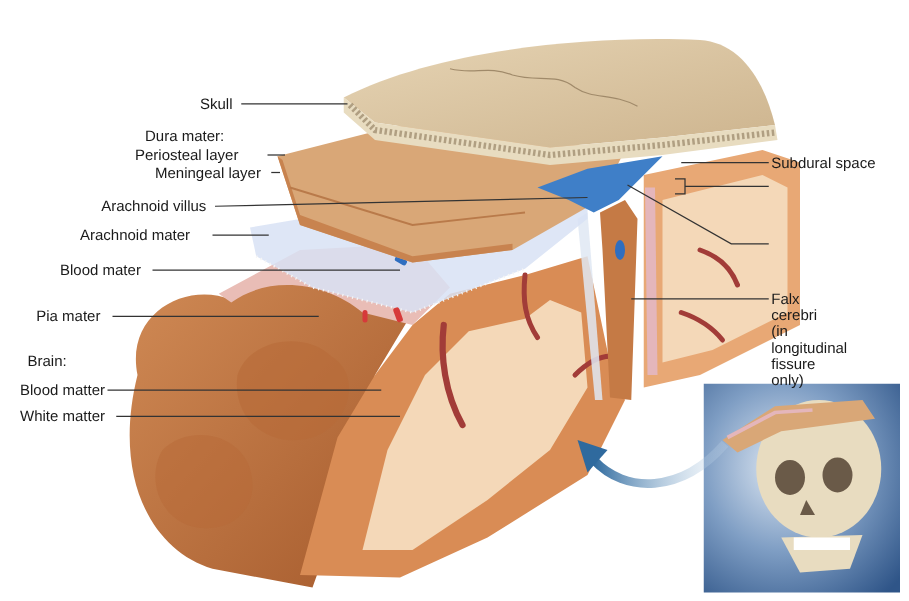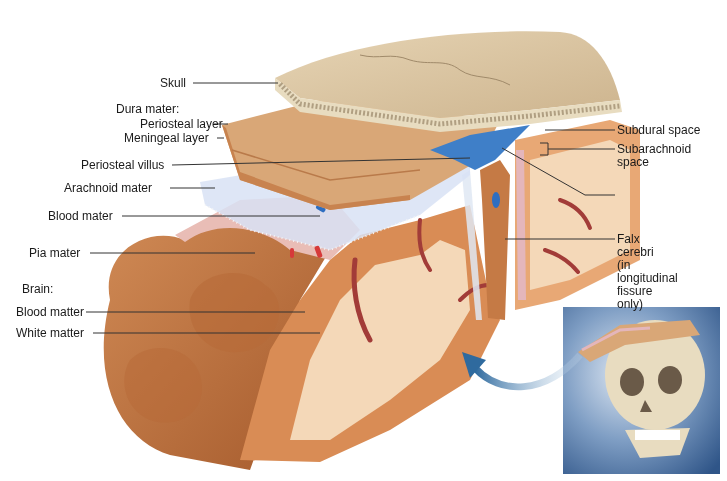--- a/index.html
+++ b/index.html
@@ -125,30 +125,28 @@
       <line x1="545" y1="130" x2="615" y2="130"></line>
       <polyline points="540,143 548,143 548,155 540,155"></polyline>
       <line x1="548" y1="149" x2="615" y2="149"></line>
       <polyline points="502,148 585,195 615,195"></polyline>
       <line x1="505" y1="239" x2="615" y2="239"></line>
     </g>
   </svg>
 
   <div class="lbl" style="left:160px;top:77px">Skull</div>
   <div class="lbl bold" style="left:116px;top:103px">Dura mater:</div>
-  <div class="lbl" style="left:140px;top:118px">Periosteal layer</div>
+  <div class="lbl" style="left:108px;top:118px">Periosteal layer</div>
   <div class="lbl" style="left:124px;top:132px">Meningeal layer</div>
-  <div class="lbl" style="left:81px;top:159px">Periosteal villus</div>
+  <div class="lbl" style="left:81px;top:159px">Arachnoid villus</div>
   <div class="lbl bold" style="left:64px;top:182px">Arachnoid mater</div>
   <div class="lbl" style="left:48px;top:210px">Blood mater</div>
   <div class="lbl bold" style="left:29px;top:247px">Pia mater</div>
   <div class="lbl" style="left:22px;top:283px">Brain:</div>
   <div class="lbl" style="left:16px;top:306px">Blood matter</div>
   <div class="lbl" style="left:16px;top:327px">White matter</div>
 
   <div class="lbl" style="left:617px;top:124px">Subdural space</div>
-  <div class="lbl multi" style="left:617px;top:143px">Subarachnoid
-space</div>
   <div class="lbl multi" style="left:617px;top:233px">Falx cerebri
 (in longitudinal
 fissure only)</div>
 
 </div>
 
 </body></html>

